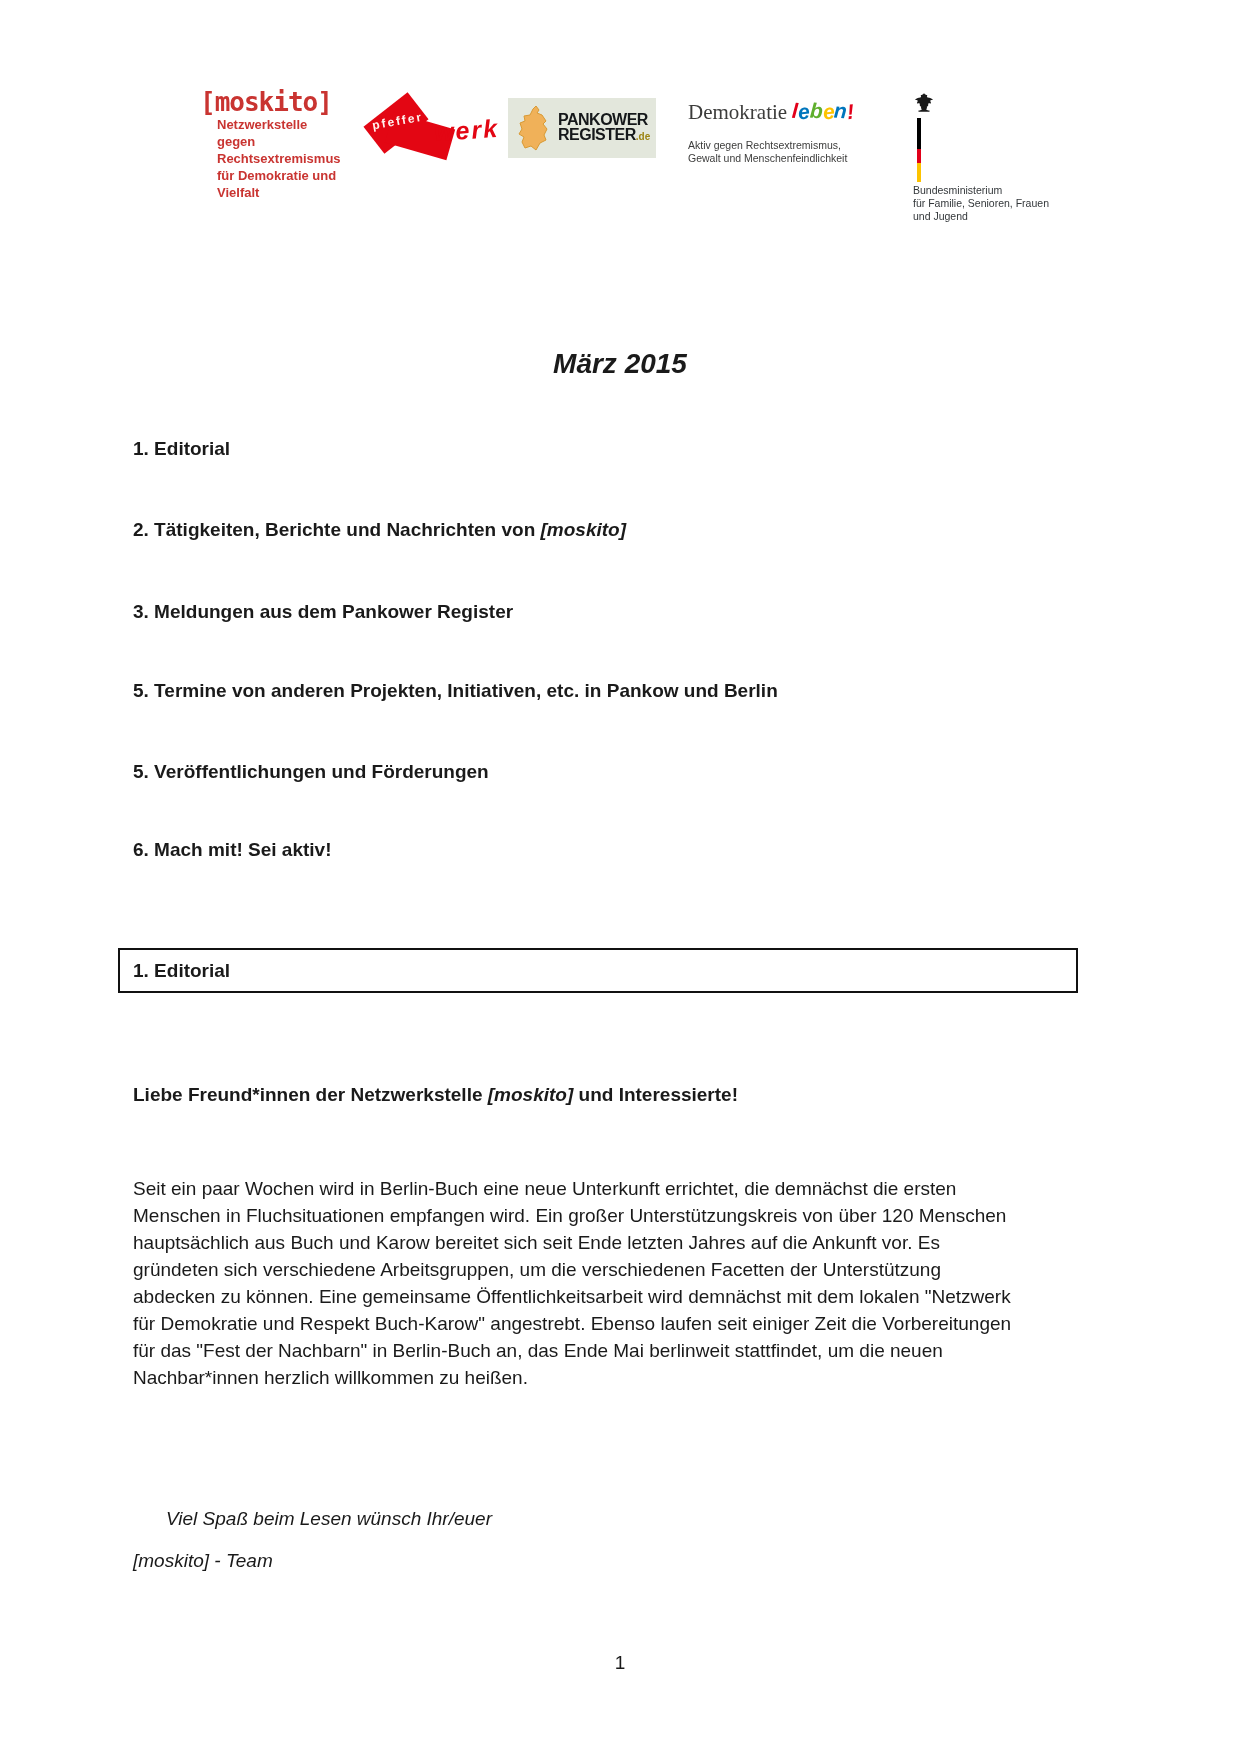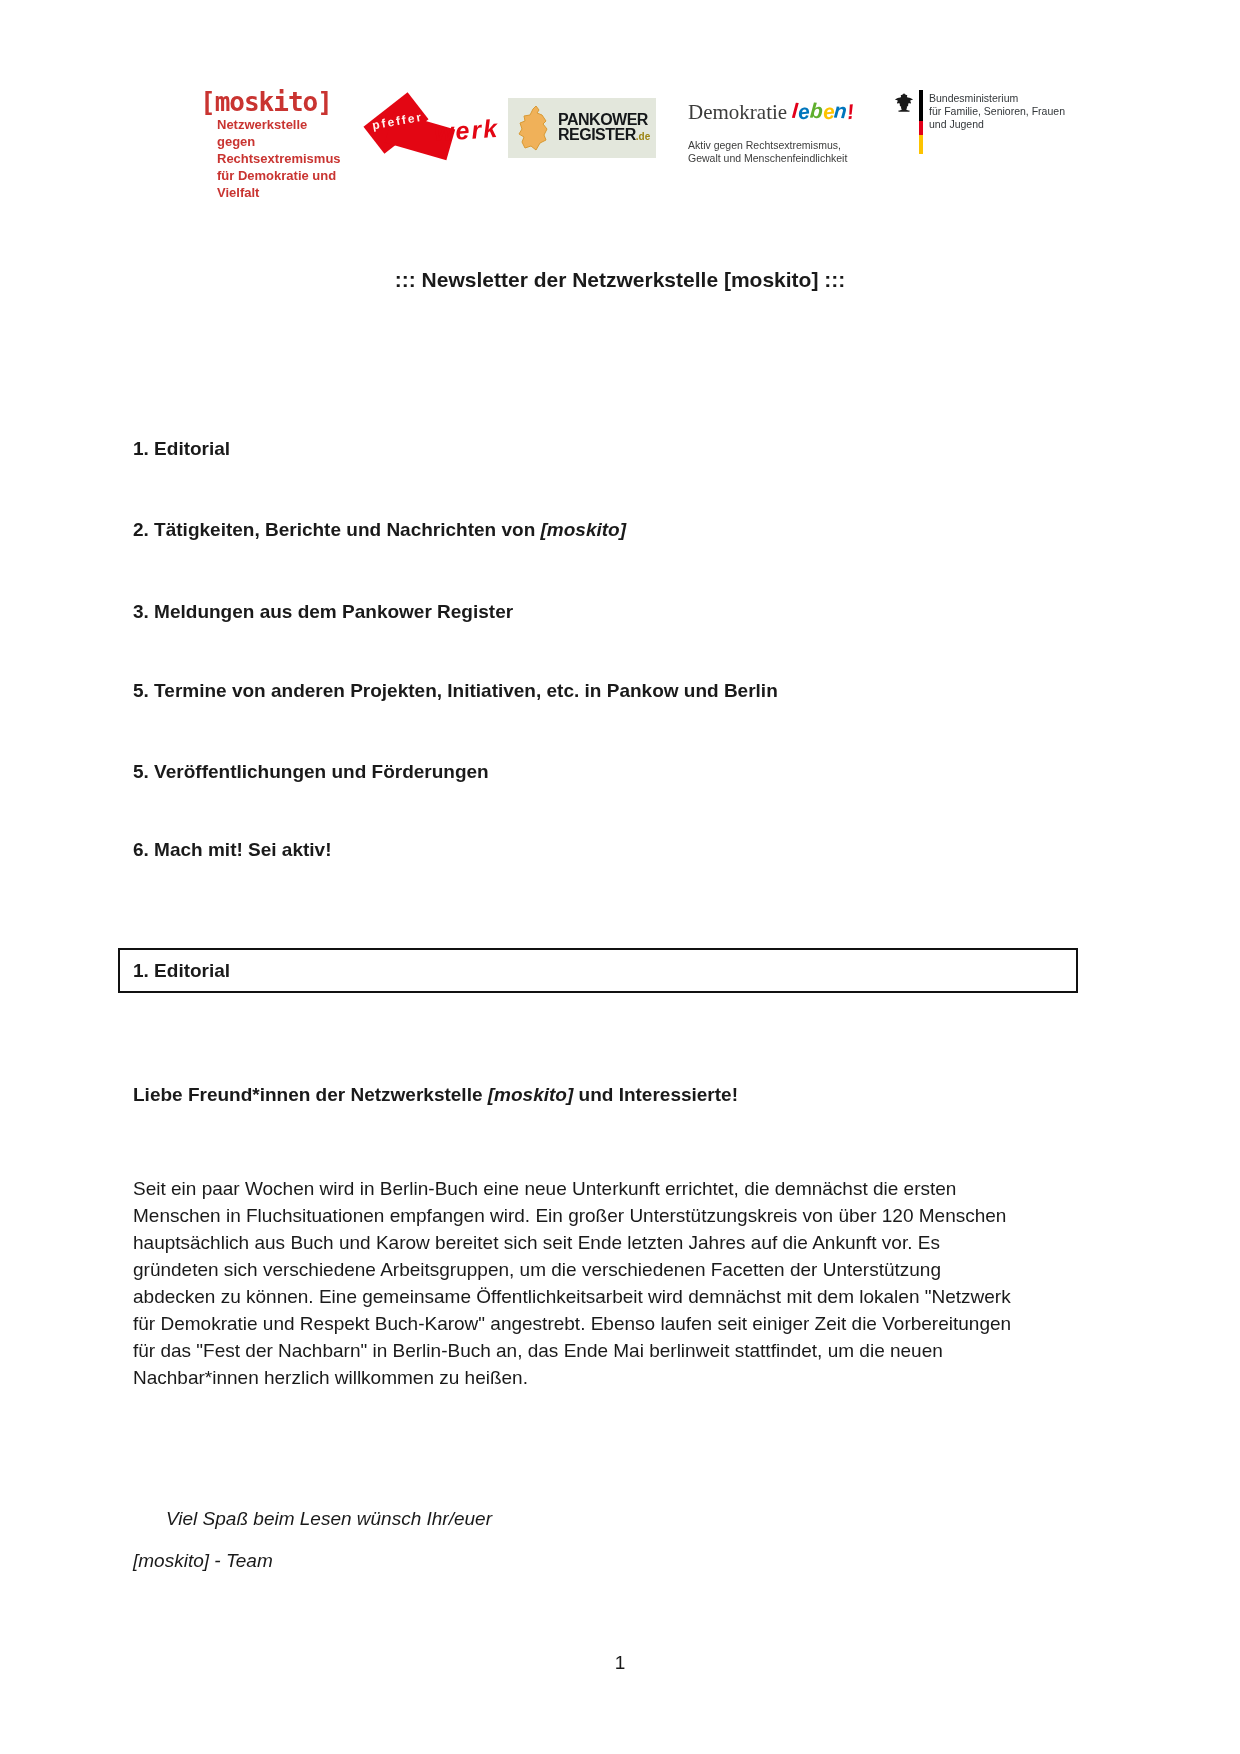--- a/index.html
+++ b/index.html
@@ -32,21 +32,21 @@
   .pk-tld{font-size:10px;font-weight:800;color:#9c8412;display:inline;}
 
   .logo-demokratie{position:absolute;left:688px;top:100px;width:185px;}
   .dl-row{white-space:nowrap;}
   .dl-word1{font-family:"Liberation Serif",serif;font-size:21px;color:#3c3c3b;}
   .dl-letter{font-size:21px;font-weight:bold;font-style:italic;display:inline-block;}
   .dl-letter:nth-child(odd){transform:rotate(-6deg);}
   .dl-letter:nth-child(even){transform:rotate(4deg) translateY(-1px);}
   .dl-sub{font-size:10.5px;color:#3c3c3b;line-height:13px;margin-top:14px;}
 
-  .logo-bmfsfj{position:absolute;left:893px;top:90px;width:190px;display:flex;}
+  .logo-bmfsfj{position:absolute;left:913px;top:90px;width:190px;display:flex;flex-direction:column;}
   .bm-eagle{flex:0 0 auto;margin-top:2px;}
   .bm-stripe{flex:0 0 auto;width:4px;height:64px;margin:0 6px 0 4px;
              background:linear-gradient(to bottom,#000 0%,#000 48%,#e10019 48%,#e10019 70%,#fdc300 70%,#fdc300 100%);}
   .bm-text{font-size:10.5px;color:#33373a;line-height:13px;margin-top:2px;}
 
   
   .doc-title{position:absolute;left:0;top:268px;width:1240px;text-align:center;
              font-size:21px;font-weight:bold;}
   .doc-date{position:absolute;left:0;top:348px;width:1240px;text-align:center;
             font-size:28px;font-weight:bold;font-style:italic;}
@@ -118,21 +118,21 @@
       </svg>
       <div class="bm-stripe"></div>
       <div class="bm-text">
         <div>Bundesministerium</div>
         <div>für Familie, Senioren, Frauen</div>
         <div>und Jugend</div>
       </div>
     </div>
   </div>
 
-  <div class="doc-title">::: Newsletter der Netzwerkstelle [moskito] :::</div>
+  <div class="doc-date">März 2015</div>
 
   <div>
     <div class="toc-item toc-1">
       <span>1. Editorial</span><span class="it"></span>
     </div>
     <div class="toc-item toc-2">
       <span>2. Tätigkeiten, Berichte und Nachrichten von </span><span class="it">[moskito]</span>
     </div>
     <div class="toc-item toc-3">
       <span>3. Meldungen aus dem Pankower Register</span><span class="it"></span>

